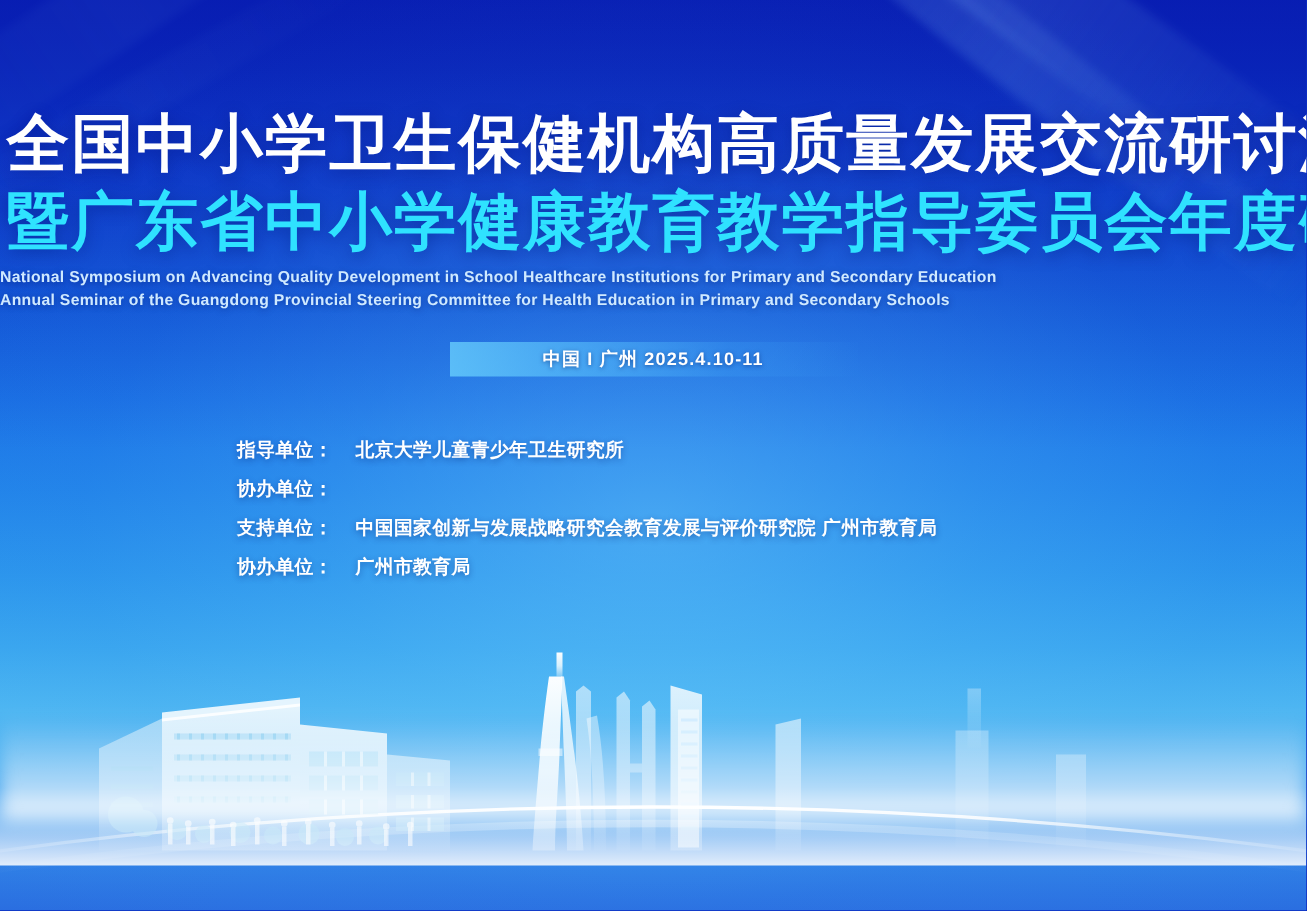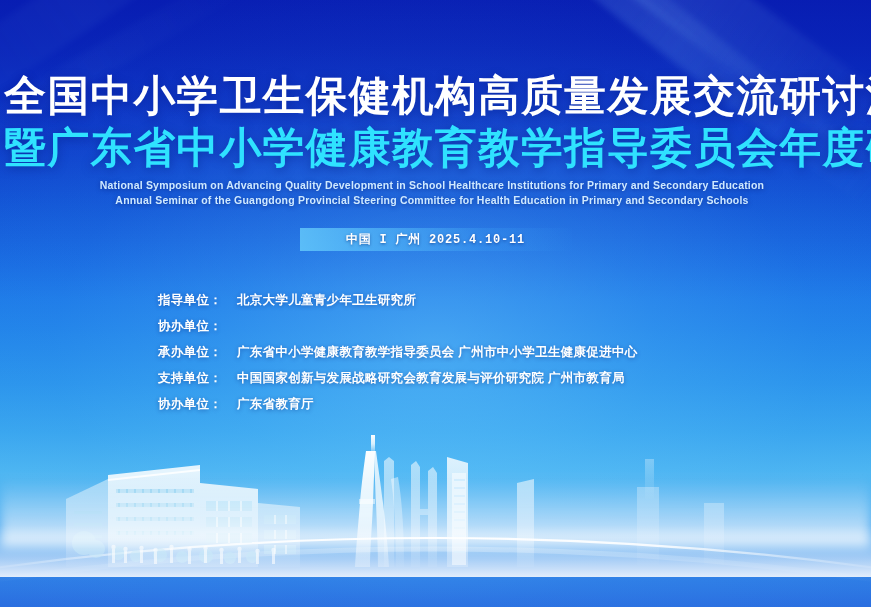--- a/index.html
+++ b/index.html
@@ -80,21 +80,21 @@
     color:#ffffff;
     text-shadow:0 2px 10px rgba(0,20,120,0.45);
   }
   .title-l2 {
     color:#2fe2ff;
     margin-top:4px;
     text-shadow:0 2px 10px rgba(0,30,130,0.5);
   }
 
   .subtitle {
-    position:absolute; left:16px; top:178px; width:832px; text-align:center;
+    position:absolute; left:0; top:178px; width:832px; 
   }
   .sub-line {
     display:block;
     color:#cfe9ff;
     font-size:10.5px;
     font-weight:bold;
     line-height:15px;
     letter-spacing:0.2px;
     white-space:nowrap;
     text-shadow:0 1px 4px rgba(0,25,110,0.5);
@@ -107,21 +107,20 @@
   }
   .banner {
     position:relative;
     width:272px; height:23px;
     display:flex; align-items:center; justify-content:center;
     background:linear-gradient(to right,
         rgba(110,215,255,0.72) 0%,
         rgba(90,195,252,0.58) 32%,
         rgba(60,160,245,0.30) 68%,
         rgba(40,130,235,0.05) 100%);
-    font-family:Liberation Mono, monospace;
   }
   .banner-text {
     color:#ffffff;
     font-size:12px;
     font-weight:bold;
     letter-spacing:0.8px;
     white-space:nowrap;
     text-shadow:0 1px 3px rgba(0,30,110,0.55);
   }
 
@@ -429,26 +428,22 @@
 
   <div class="orgs">
     <div class="org-row">
       <span class="org-label">指导单位：</span>
       <span class="org-value">北京大学儿童青少年卫生研究所</span>
     </div>
     <div class="org-row">
       <span class="org-label">协办单位：</span>
     </div>
     <div class="org-row">
-      <span class="org-label">承办单位：</span>
-      <span class="org-value">广东省中小学健康教育教学指导委员会   广州市中小学卫生健康促进中心</span>
-    </div>
-    <div class="org-row">
       <span class="org-label">支持单位：</span>
       <span class="org-value">中国国家创新与发展战略研究会教育发展与评价研究院   广州市教育局</span>
     </div>
     <div class="org-row">
       <span class="org-label">协办单位：</span>
-      <span class="org-value">广东省教育厅</span>
+      <span class="org-value">广州市教育局</span>
     </div>
   </div>
 
 </div>
 
 </body></html>

